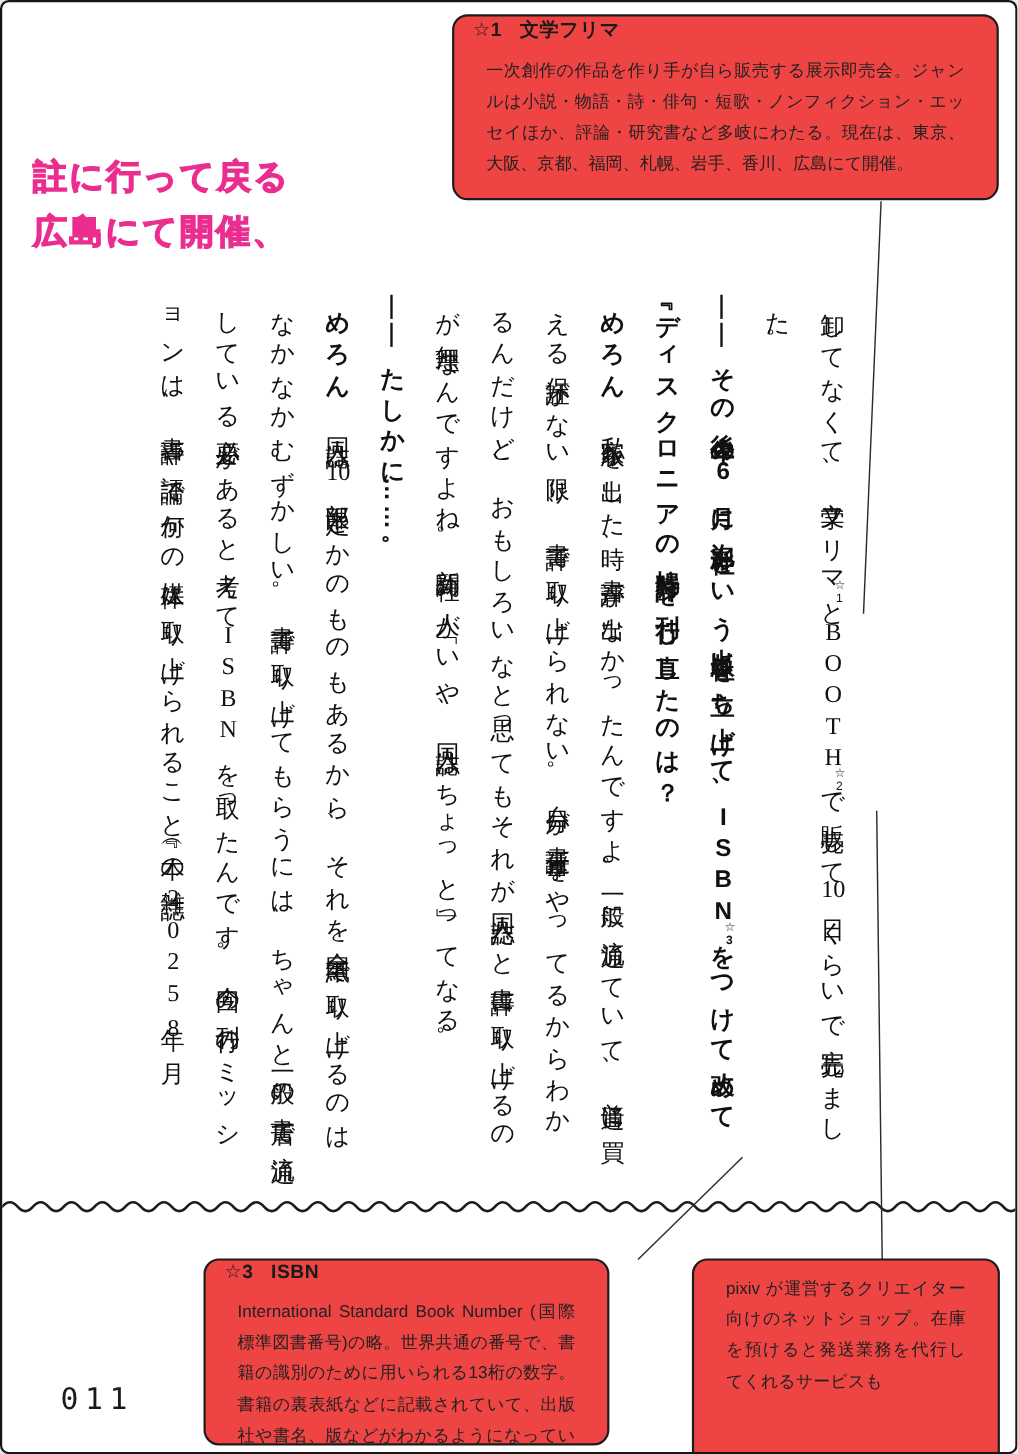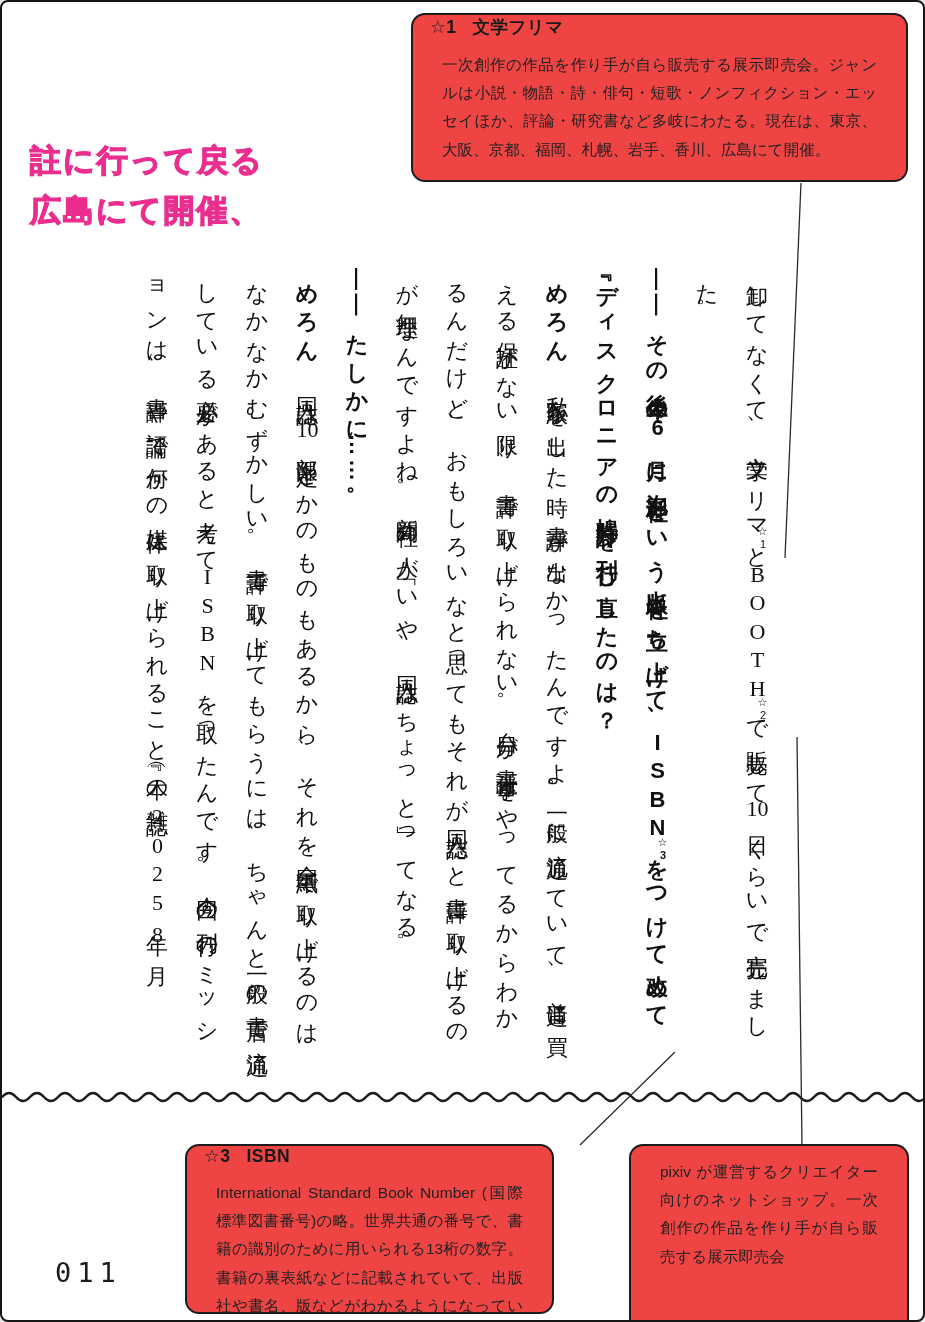--- a/index.html
+++ b/index.html
@@ -88,18 +88,18 @@
     <line x1="795" y1="735" x2="800" y2="1144" stroke="#2b2b2b" stroke-width="1.3"></line>
     <line x1="673" y1="1050" x2="578" y2="1143" stroke="#2b2b2b" stroke-width="1.3"></line>
   </svg>
 
   <div class="fnbox" id="fnbox3">
     <h3 class="fnbox-title"><span>☆3</span><span class="term">ISBN</span></h3>
     <p class="fnbox-body">International Standard Book Number (国際標準図書番号)の略。世界共通の番号で、書籍の識別のために用いられる13桁の数字。書籍の裏表紙などに記載されていて、出版社や書名、版などがわかるようになっている。</p>
   </div>
 
   <div class="fnbox" id="fnbox2">
-    <p class="fnbox-body">pixiv が運営するクリエイター向けのネットショップ。一次創作の作品を作り手が自ら販売する展示即売会</p>
+    <p class="fnbox-body">pixiv が運営するクリエイター向けのネットショップ。在庫を預けると発送業務を代行してくれるサービスも</p>
   </div>
 
   <div class="pagenum">011</div>
 
 </div>
 
 </body></html>

